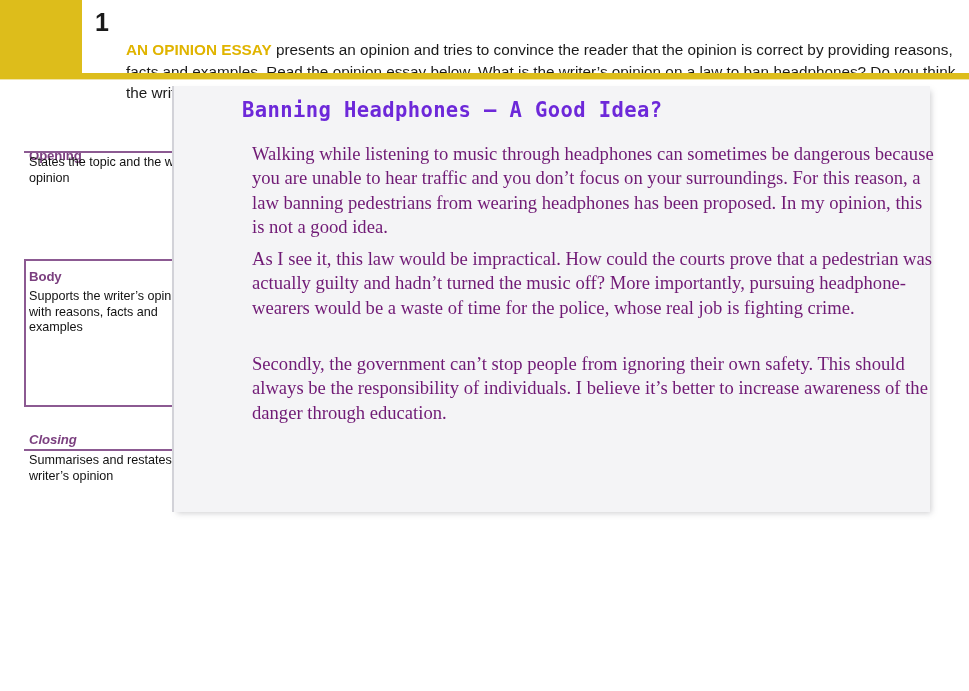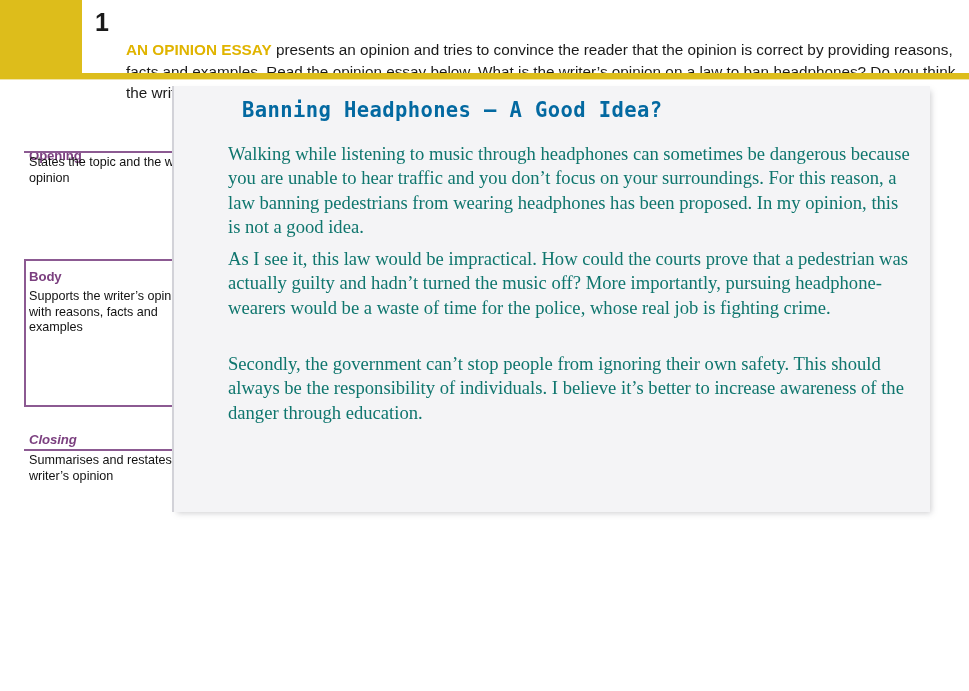--- a/index.html
+++ b/index.html
@@ -83,32 +83,32 @@
     box-sizing: border-box;
     box-shadow: 3px 3px 6px -2px rgba(120,120,130,0.38);
   }
   #essay-title {
     position: absolute;
     left: 68px;
     top: 12px;
     font-family: "DejaVu Sans Mono", "Liberation Mono", monospace;
     font-size: 20.5px;
     font-weight: bold;
-    color: #0369a1;
+    color: #6d28d9;
     letter-spacing: 0.4px;
     white-space: nowrap;
   }
   .essay-para {
     position: absolute;
-    left: 54px;
+    left: 78px;
     width: 682px;
     font-family: "Liberation Serif", "DejaVu Serif", serif;
     font-size: 18.6px;
     line-height: 24.4px;
-    color: #0f766e;
+    color: #701a75;
   }
   #essay-para-1 { top: 56px; }
   #essay-para-2 { top: 161px; }
   #essay-para-3 { top: 266px; }
   #essay-para-4 { top: 348px; }
 
   
   .ann-heading {
     position: absolute;
     font-family: "Liberation Sans", sans-serif;

